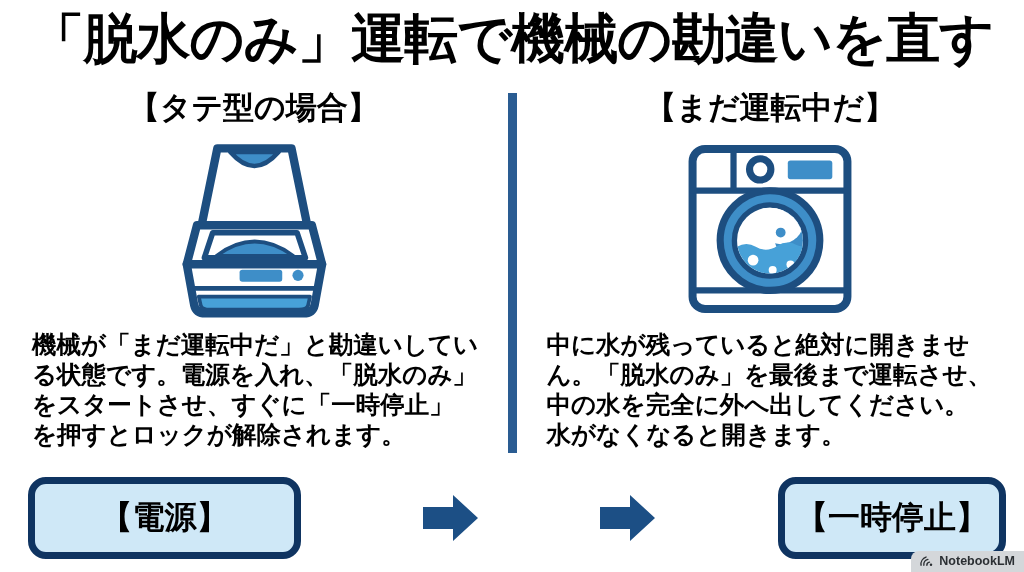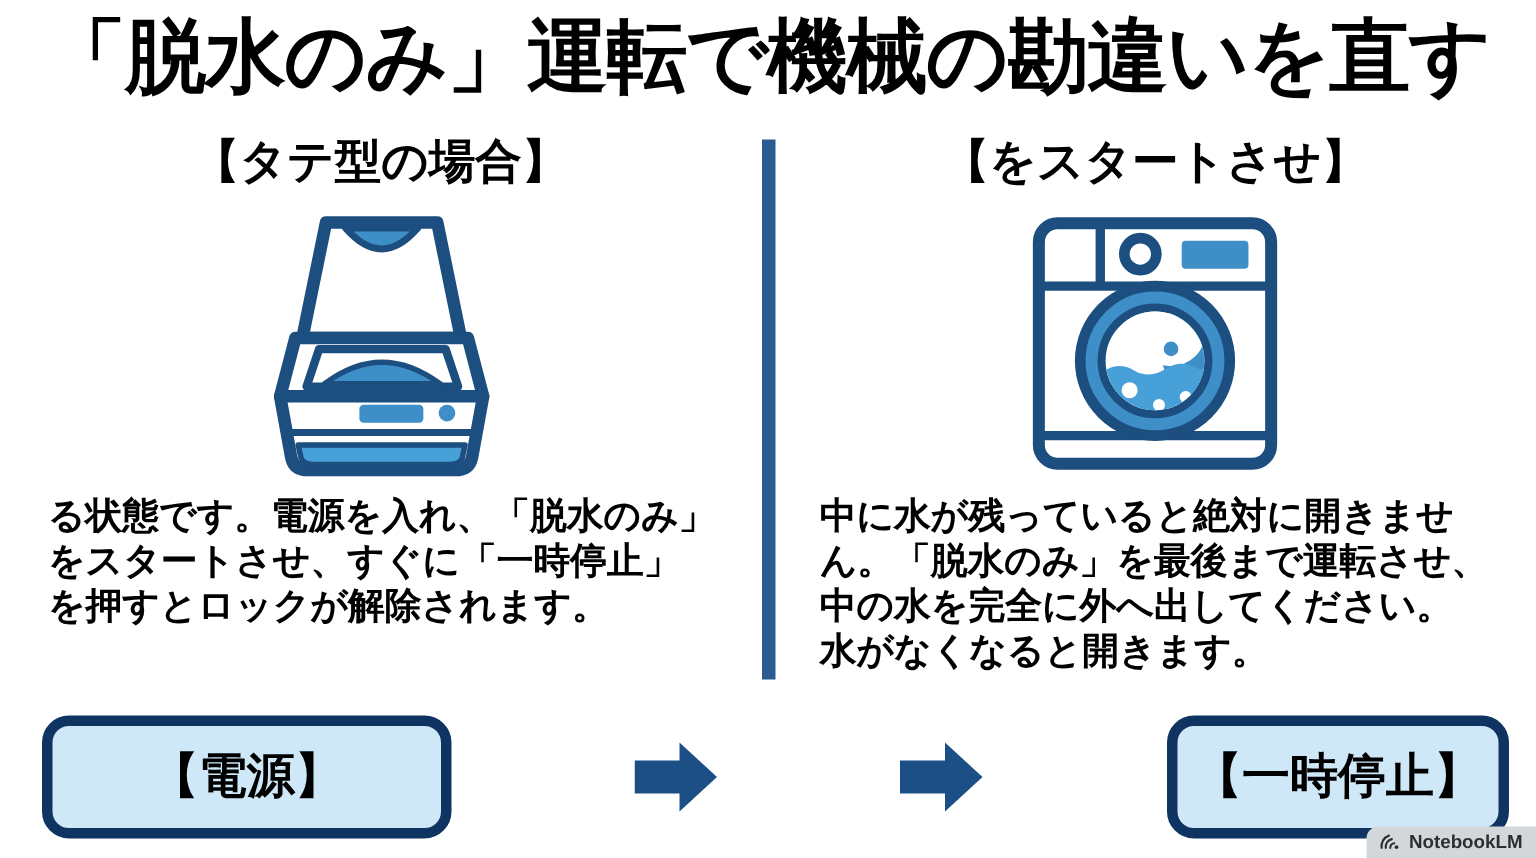--- a/index.html
+++ b/index.html
@@ -105,30 +105,31 @@
           <path class="bluep" d="M66,125 Q107,94 149,125 Z" stroke-width="4"></path>
 
           <path class="part" d="M34,134 L180,134 L172,178 Q170,187 160,187 L54,187 Q44,187 42,178 Z" stroke-width="9"></path>
           <rect class="blue-ns" x="91" y="140" width="46" height="13" rx="3"></rect>
           <circle class="blue-ns" cx="154" cy="146" r="6"></circle>
           <path class="nline" d="M43,160 L171,160" stroke-width="5"></path>
           <path class="water-str" d="M47,169 L167,169 L165,178 Q164,183 155,183 L59,183 Q50,183 49,178 Z" stroke-width="4"></path>
         </svg>
       </div>
       <div class="col-body">
+        <div>機械が「まだ運転中だ」と勘違いしてい</div>
         <div>る状態です。電源を入れ、「脱水のみ」</div>
         <div>をスタートさせ、すぐに「一時停止」</div>
         <div>を押すとロックが解除されます。</div>
       </div>
     </section>
 
     <div class="divider"></div>
 
     <section class="col col-right">
-      <h2 class="col-header">【をスタートさせ】</h2>
+      <h2 class="col-header">【まだ運転中だ】</h2>
       <div class="icon-wrap">
         <svg class="washer" width="178" height="178" viewBox="0 0 200 200">
           <defs>
             <clipPath id="drumclip">
                 <circle cx="100" cy="113" r="37"></circle>
               </clipPath>
           </defs>
 
           <rect class="part" x="13" y="10" width="174" height="180" rx="14" stroke-width="9"></rect>
           <path class="nline" d="M13,57 L187,57" stroke-width="7"></path>

